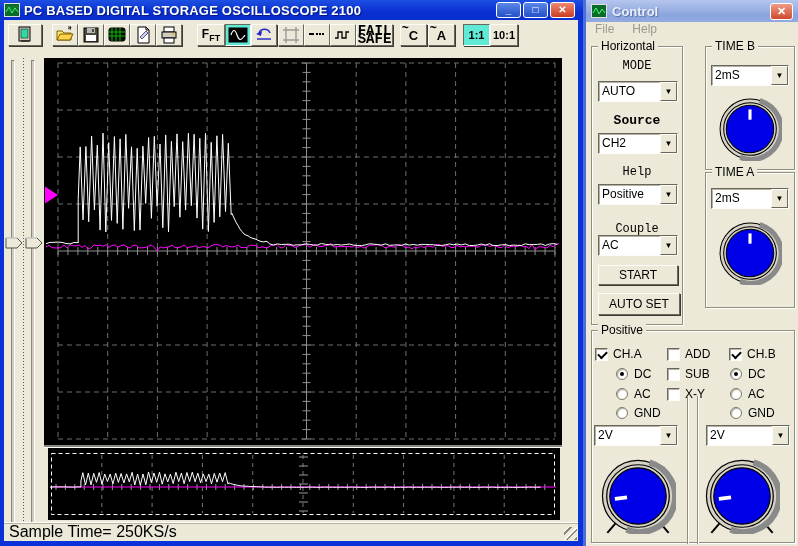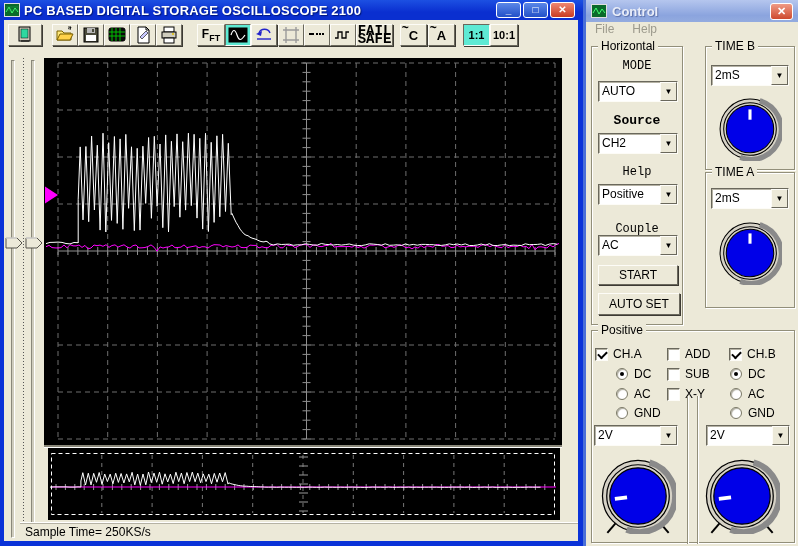--- a/index.html
+++ b/index.html
@@ -44,23 +44,23 @@
     background:repeating-linear-gradient(#555 0 1px,transparent 1px 3px);}
   .slider-thumb{position:absolute;width:19px;height:12px;}
 
   
   .display{position:absolute;left:40px;top:38px;width:518px;height:387px;background:#000;}
   .preview{position:absolute;left:44px;top:428px;width:512px;height:72px;background:#000;}
   .between-line{position:absolute;left:40px;top:425px;width:518px;height:3px;
     background:#8a887a;border-bottom:1px solid #fff;}
 
   
-  .statusbar{position:absolute;left:16px;top:502px;width:574px;height:19px;background:#ece9d8;
+  .statusbar{position:absolute;left:0;top:502px;width:574px;height:19px;background:#ece9d8;
     border-top:1px solid #fff;box-shadow:inset 0 1px 0 #b5b2a4;
-    font-size:12px;color:#000;display:flex;align-items:center;padding-left:5px;}
+    font-size:16px;color:#000;display:flex;align-items:center;padding-left:5px;}
   .grip{position:absolute;right:1px;bottom:1px;width:13px;height:13px;
     background:repeating-linear-gradient(135deg,transparent 0 3px,#fff 3px 4px,#8a887a 4px 6px);}
 
   
   .control-window{position:absolute;left:583px;top:0;width:215px;height:546px;
     background:#ece9d8;border-left:3px solid #4a6fd8;overflow:hidden;}
   .cw-title{position:absolute;left:0;top:0;right:0;height:22px;
     background:linear-gradient(#b5c6ee,#8ba4de 70%,#93abdf);display:flex;align-items:center;}
   .cw-title .app-icon{width:16px;height:14px;margin:0 5px;}
   .cw-title .title-text{color:#e9edf8;font-weight:bold;font-size:13px;text-shadow:1px 1px 1px #5a6fa8;}

